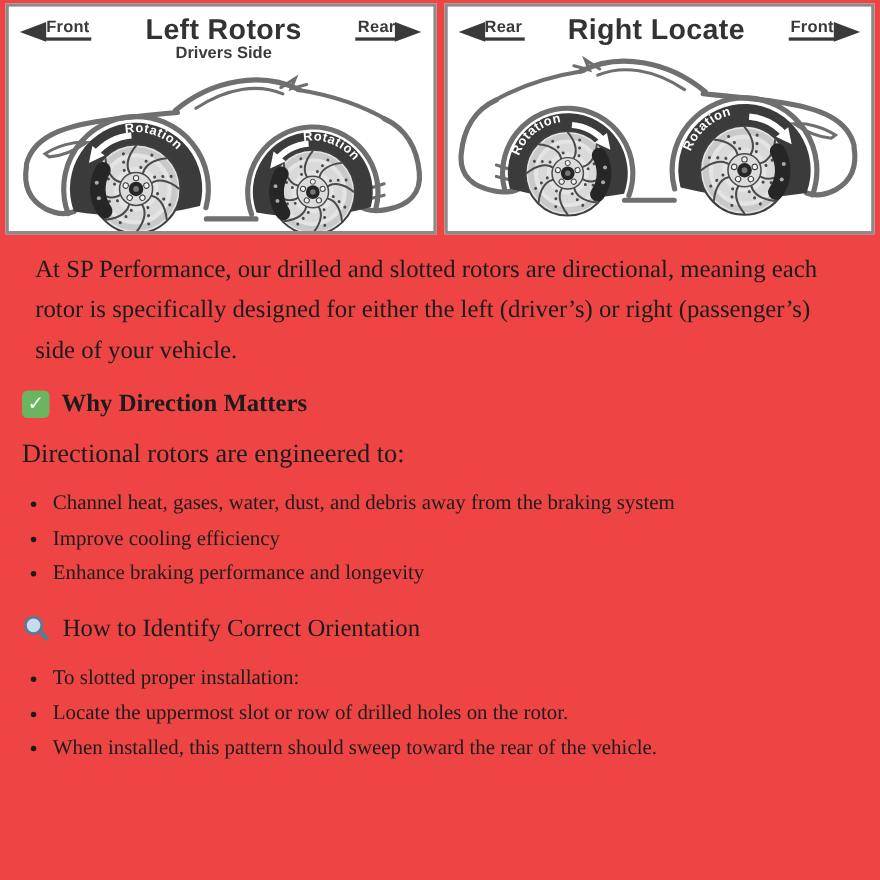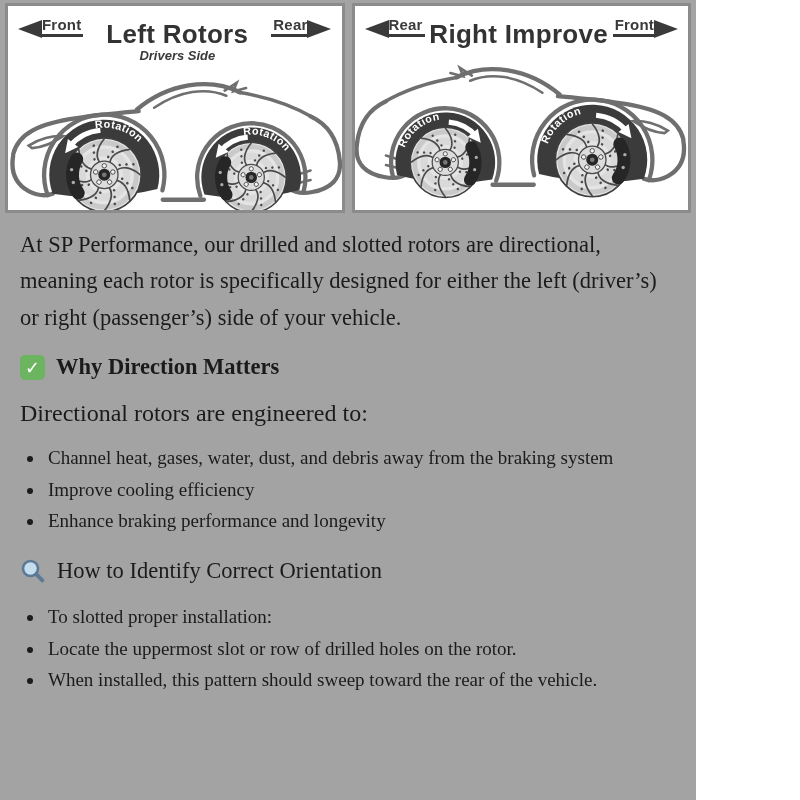--- a/index.html
+++ b/index.html
@@ -1,18 +1,18 @@
 <!DOCTYPE html>
 <html><head>
 <meta charset="utf-8">
 <style>
   * { box-sizing: border-box; margin: 0; padding: 0; }
   html,body { background:#fff; }
   .page {
-    width: 696px; height: 800px; background: #a3a3a3;
+    width: 800px; height: 800px; background: #ef4444;
     font-family: "Liberation Serif", "DejaVu Serif", serif;
     color: #1b1b1b; overflow: hidden;
   }
   
   .diagram-row { display: flex; gap: 7px; padding: 3px 5px 0 5px; }
   .panel {
     flex: 1; border: 3px solid #8b8b8b; background: #fff;
     height: 210px; position: relative; overflow: hidden;
   }
   .panel-header {
@@ -22,27 +22,27 @@
   }
   .dir-label { display: flex; align-items: center; margin-top: 3px; }
   .dir-text {
     font-weight: bold; font-size: 15px; letter-spacing: .2px;
     border-bottom: 3px solid #3a3a3a; line-height: 1.05; padding: 0 2px 1px 2px;
   }
   .tri { width: 0; height: 0; border-top: 9px solid transparent; border-bottom: 9px solid transparent; margin-bottom: -5px; }
   .tri-left  { border-right: 24px solid #3a3a3a; margin-right: -2px; }
   .tri-right { border-left: 24px solid #3a3a3a; margin-left: -2px; }
   .title-block { text-align: center; margin-top: -1px; }
-  .panel-title { font-size: 26px; font-weight: bold; letter-spacing: .3px; line-height: 1.05; color: #333; margin-top: 8px; }
-  .panel-subtitle { font-size: 13px; font-weight: bold; font-style: italic; color: #3a3a3a; }
+  .panel-title { font-size: 26px; font-weight: bold; letter-spacing: .3px; line-height: 1.05; color: #333; }
+  .panel-subtitle { font-size: 15px; font-weight: bold; color: #3a3a3a; }
   .car-svg { display: block; width: 100%; height: 156px; margin-top: 2px; }
   .rot-text { font-family: "Liberation Sans", "DejaVu Sans", sans-serif; font-size: 12.5px; font-weight: bold; fill: #fff; letter-spacing: .6px; }
   
   .article { padding: 14px 20px 0 20px; }
-  .intro { font-size: 22.5px; line-height: 1.62; max-width: 716px; margin: 0 0 10px 0; }
+  .intro { font-size: 22.5px; line-height: 1.62; max-width: 716px; margin: 0 0 10px 12px; }
   .sec-title {
     display: flex; align-items: center; gap: 11px;
     font-size: 22.5px; font-weight: bold; margin: 18px 0 14px 0;
   }
   .sec-title.plain { font-weight: normal; margin: 22px 0 18px 0; }
   .check-badge {
     width: 25px; height: 25px; border-radius: 5px; background: #6cb45f;
     color: #fff; display: inline-flex; align-items: center; justify-content: center;
     font-family: "DejaVu Sans", sans-serif; font-size: 18px; font-weight: bold; flex: 0 0 auto;
   }
@@ -162,21 +162,21 @@
       </svg>
     </div>
 
     <div class="panel">
       <div class="panel-header">
         <div class="dir-label">
           <span class="tri tri-left"></span>
           <span class="dir-text">Rear</span>
         </div>
         <div class="title-block">
-          <div class="panel-title">Right Improve</div>
+          <div class="panel-title">Right Locate</div>
         </div>
         <div class="dir-label">
           <span class="dir-text">Front</span>
           <span class="tri tri-right"></span>
         </div>
       </div>
       <svg class="car-svg" viewBox="0 0 388 166">
         <use href="#carL" transform="translate(388,0) scale(-1,1)"></use>
         <path id="tpR1" d="M222.9,105.8 A55 55 0 0 1 290.2,66.9" fill="none"></path>
         <path id="tpR2" d="M56.7,110.1 A50 50 0 0 1 117.9,74.7" fill="none"></path>

